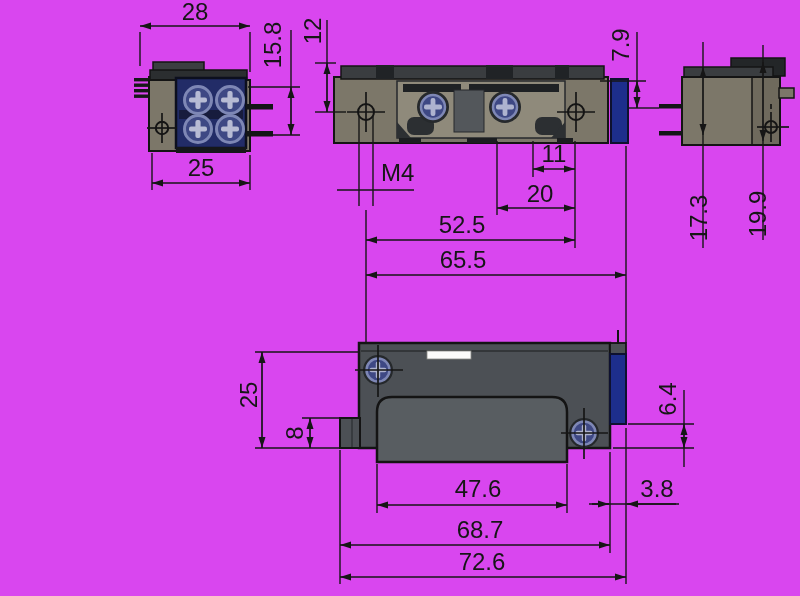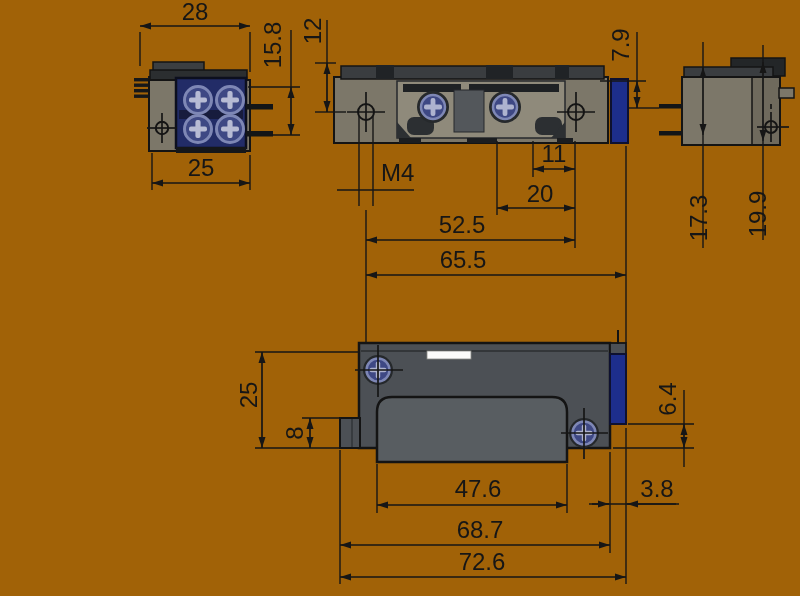--- a/index.html
+++ b/index.html
@@ -1,16 +1,16 @@
 <!DOCTYPE html>
 <html><head>
 <meta charset="utf-8">
 <style>
   html,body{margin:0;padding:0;background:#ffffff;}
-  .canvas{position:relative;width:800px;height:596px;background:#a16207;overflow:hidden;
+  .canvas{position:relative;width:800px;height:596px;background:#d946ef;overflow:hidden;
           font-family:"Liberation Sans",sans-serif;}
   svg text{font-family:"Liberation Sans",sans-serif;font-size:24px;fill:#161616;}
   .dim{stroke:#161616;stroke-width:1.7;marker-start:url(#ma);marker-end:url(#ma);}
   .d1{stroke:#161616;stroke-width:1.7;marker-end:url(#ma);}
   .ext{stroke:#161616;stroke-width:1.4;}
   .cl{stroke:#161616;stroke-width:1.7;}
 </style>
 </head>
 <body>
 

